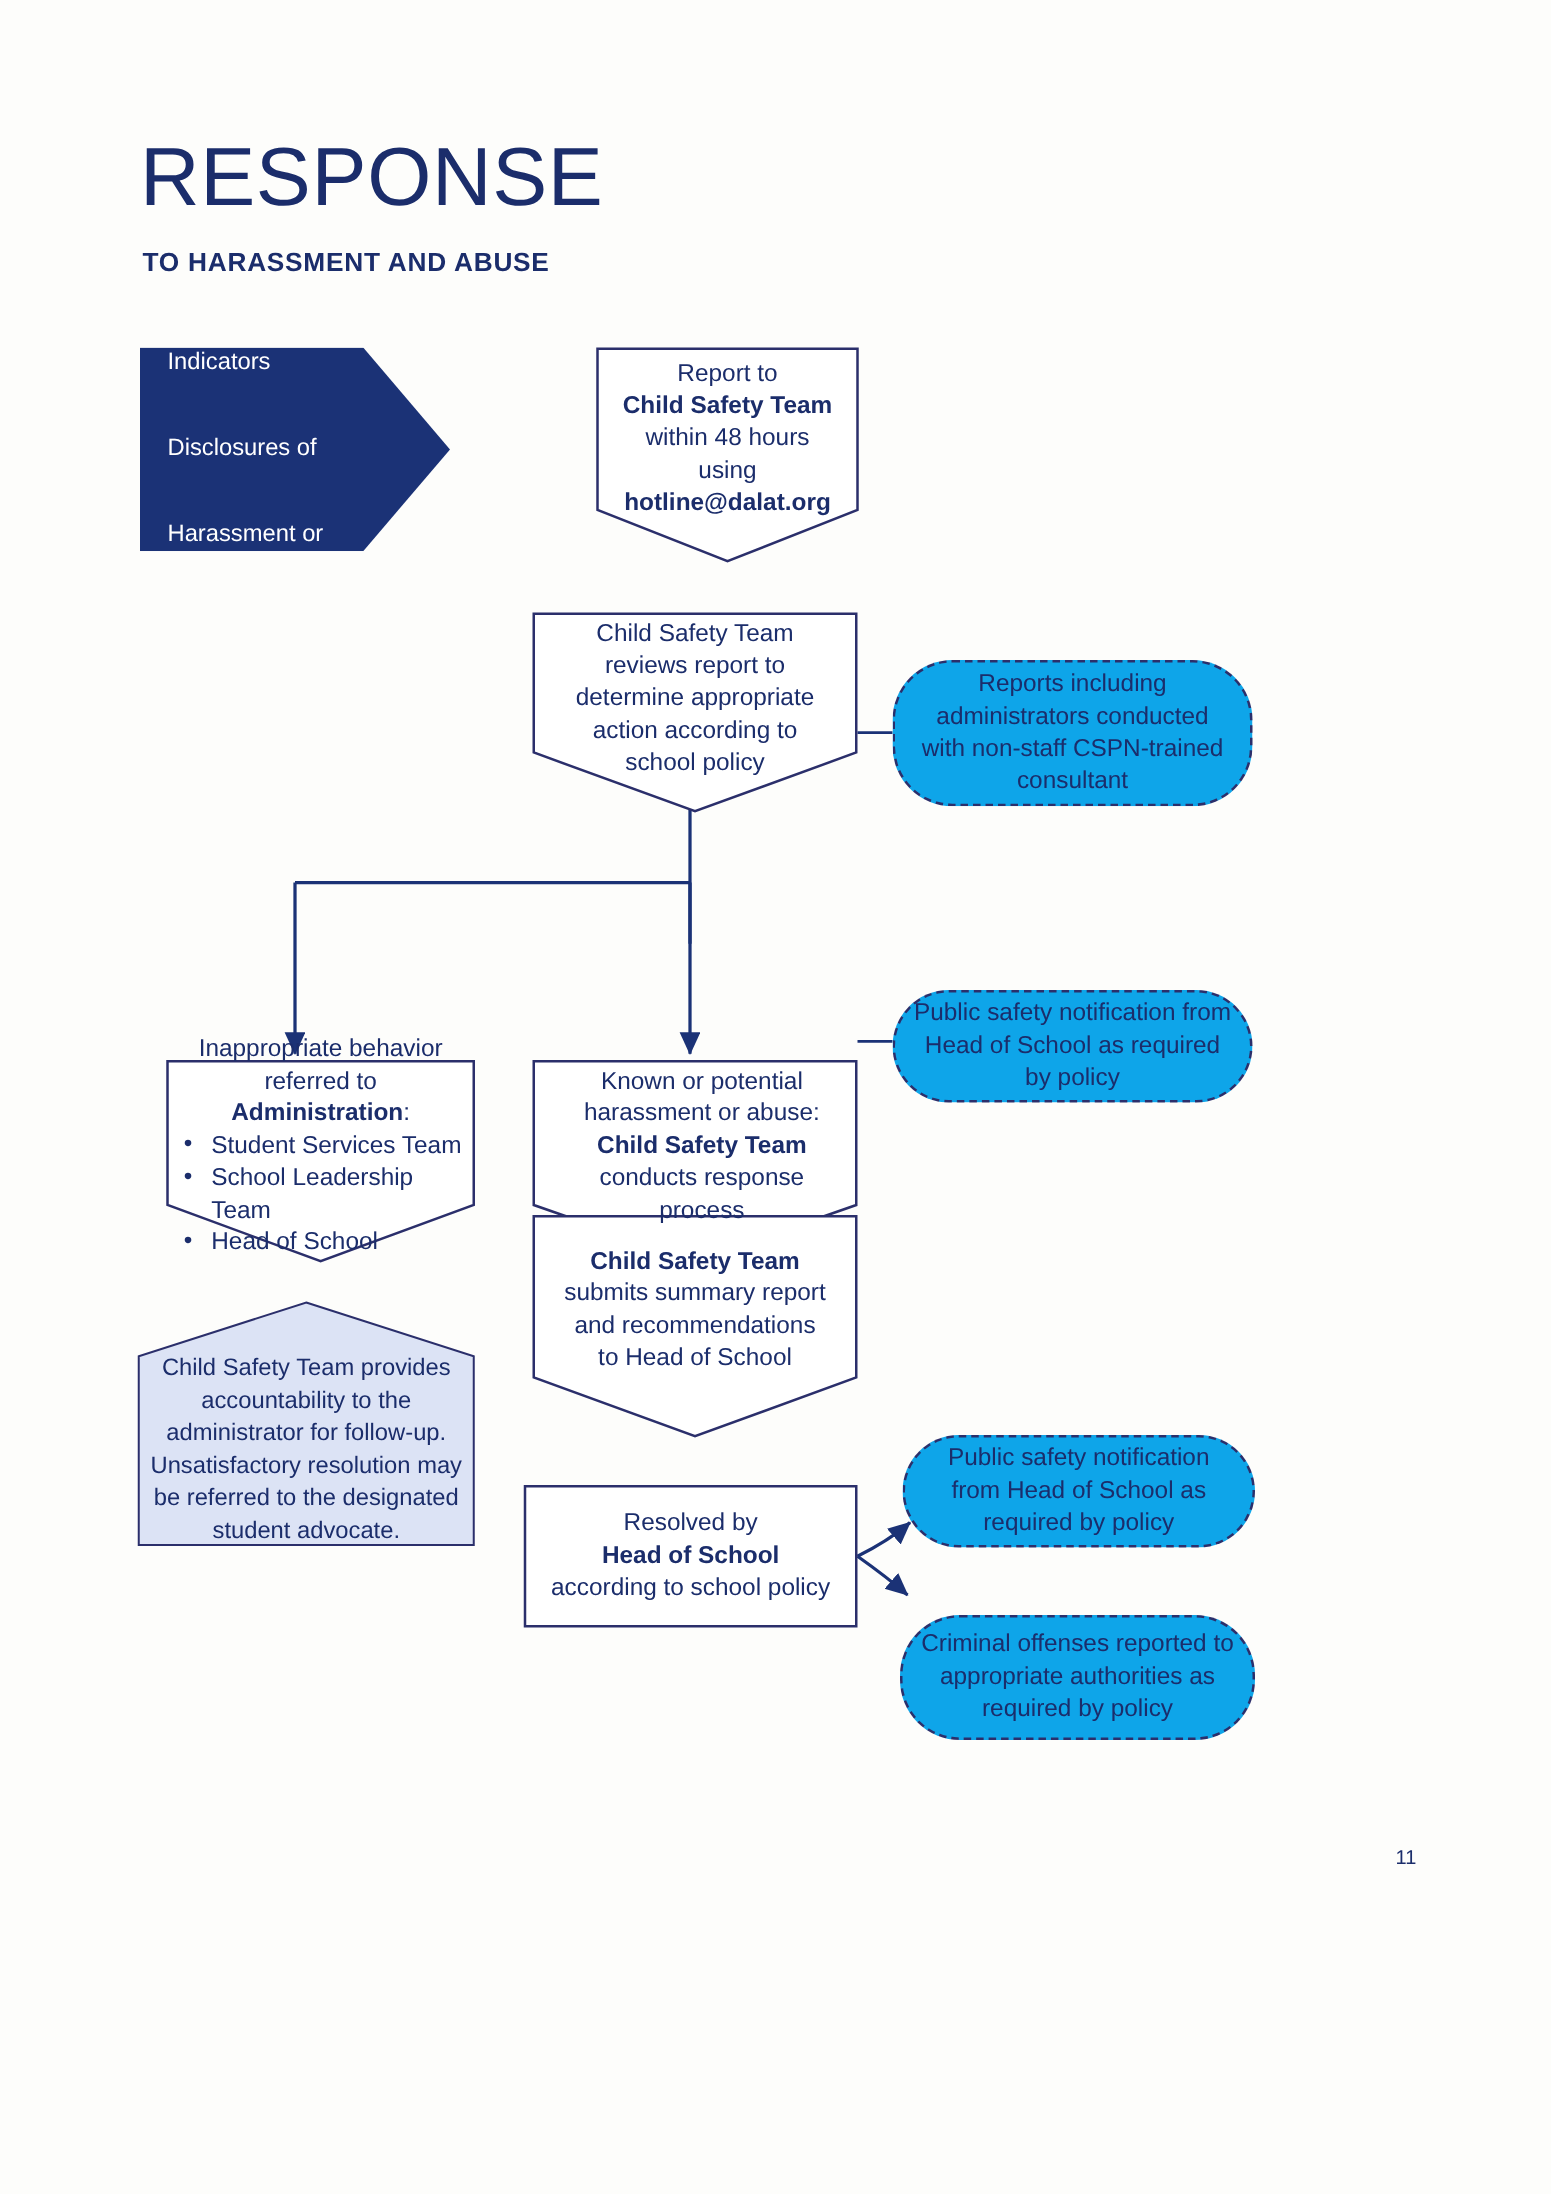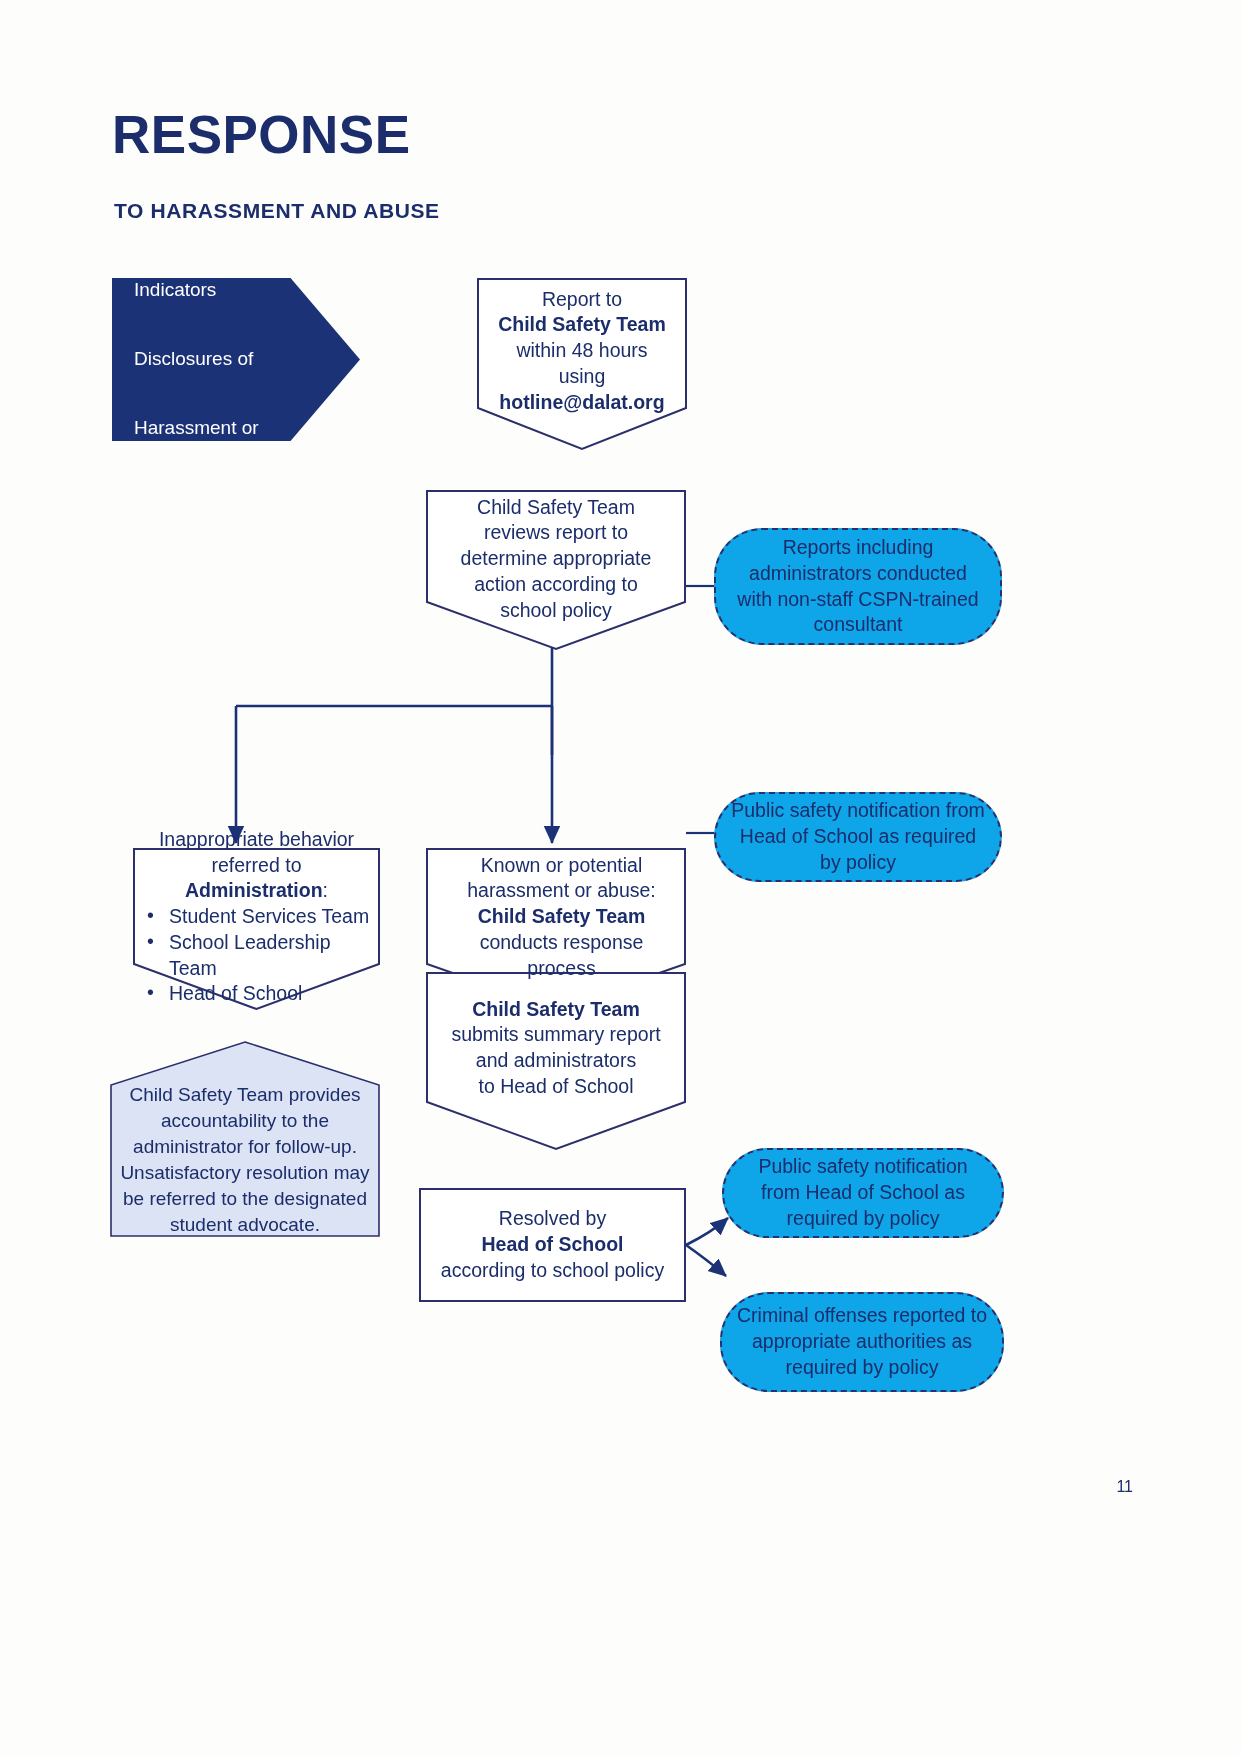--- a/index.html
+++ b/index.html
@@ -17,23 +17,23 @@
     height: 1755px;
     background: #fdfdfb;
     overflow: hidden;
   }
 
   
   #title {
     position: absolute;
     left: 112px;
     top: 108px;
-    font-size: 53px;
+    font-size: 66px;
     letter-spacing: 0.5px;
-    font-weight: 700;
+    font-weight: 400;
     color: #1b2d6b;
     line-height: 1;
   }
   #subtitle {
     position: absolute;
     left: 114px;
     top: 199px;
     font-size: 21px;
     font-weight: 700;
     letter-spacing: 0.6px;
@@ -249,21 +249,21 @@
     </div>
   </div>
 
   <div class="node" style="left:426px; top:972px; width:260px; height:178px;">
     <svg class="shape-svg" width="260" height="178">
       <polygon points="1,1 259,1 259,130 130,177 1,130" fill="#ffffff" stroke="#2b2f6b" stroke-width="2"></polygon>
     </svg>
     <div class="node-inner" style="margin-top:-26px;">
       <p><b>Child Safety Team</b></p>
       <p>submits summary report</p>
-      <p>and administrators</p>
+      <p>and recommendations</p>
       <p>to Head of School</p>
     </div>
   </div>
 
   <div class="node" style="left:419px; top:1188px; width:267px; height:114px;">
     <svg class="shape-svg" width="267" height="114">
       <rect x="1" y="1" width="265" height="112" fill="#ffffff" stroke="#2b2f6b" stroke-width="2"></rect>
     </svg>
     <div class="node-inner">
       <p>Resolved by</p>

